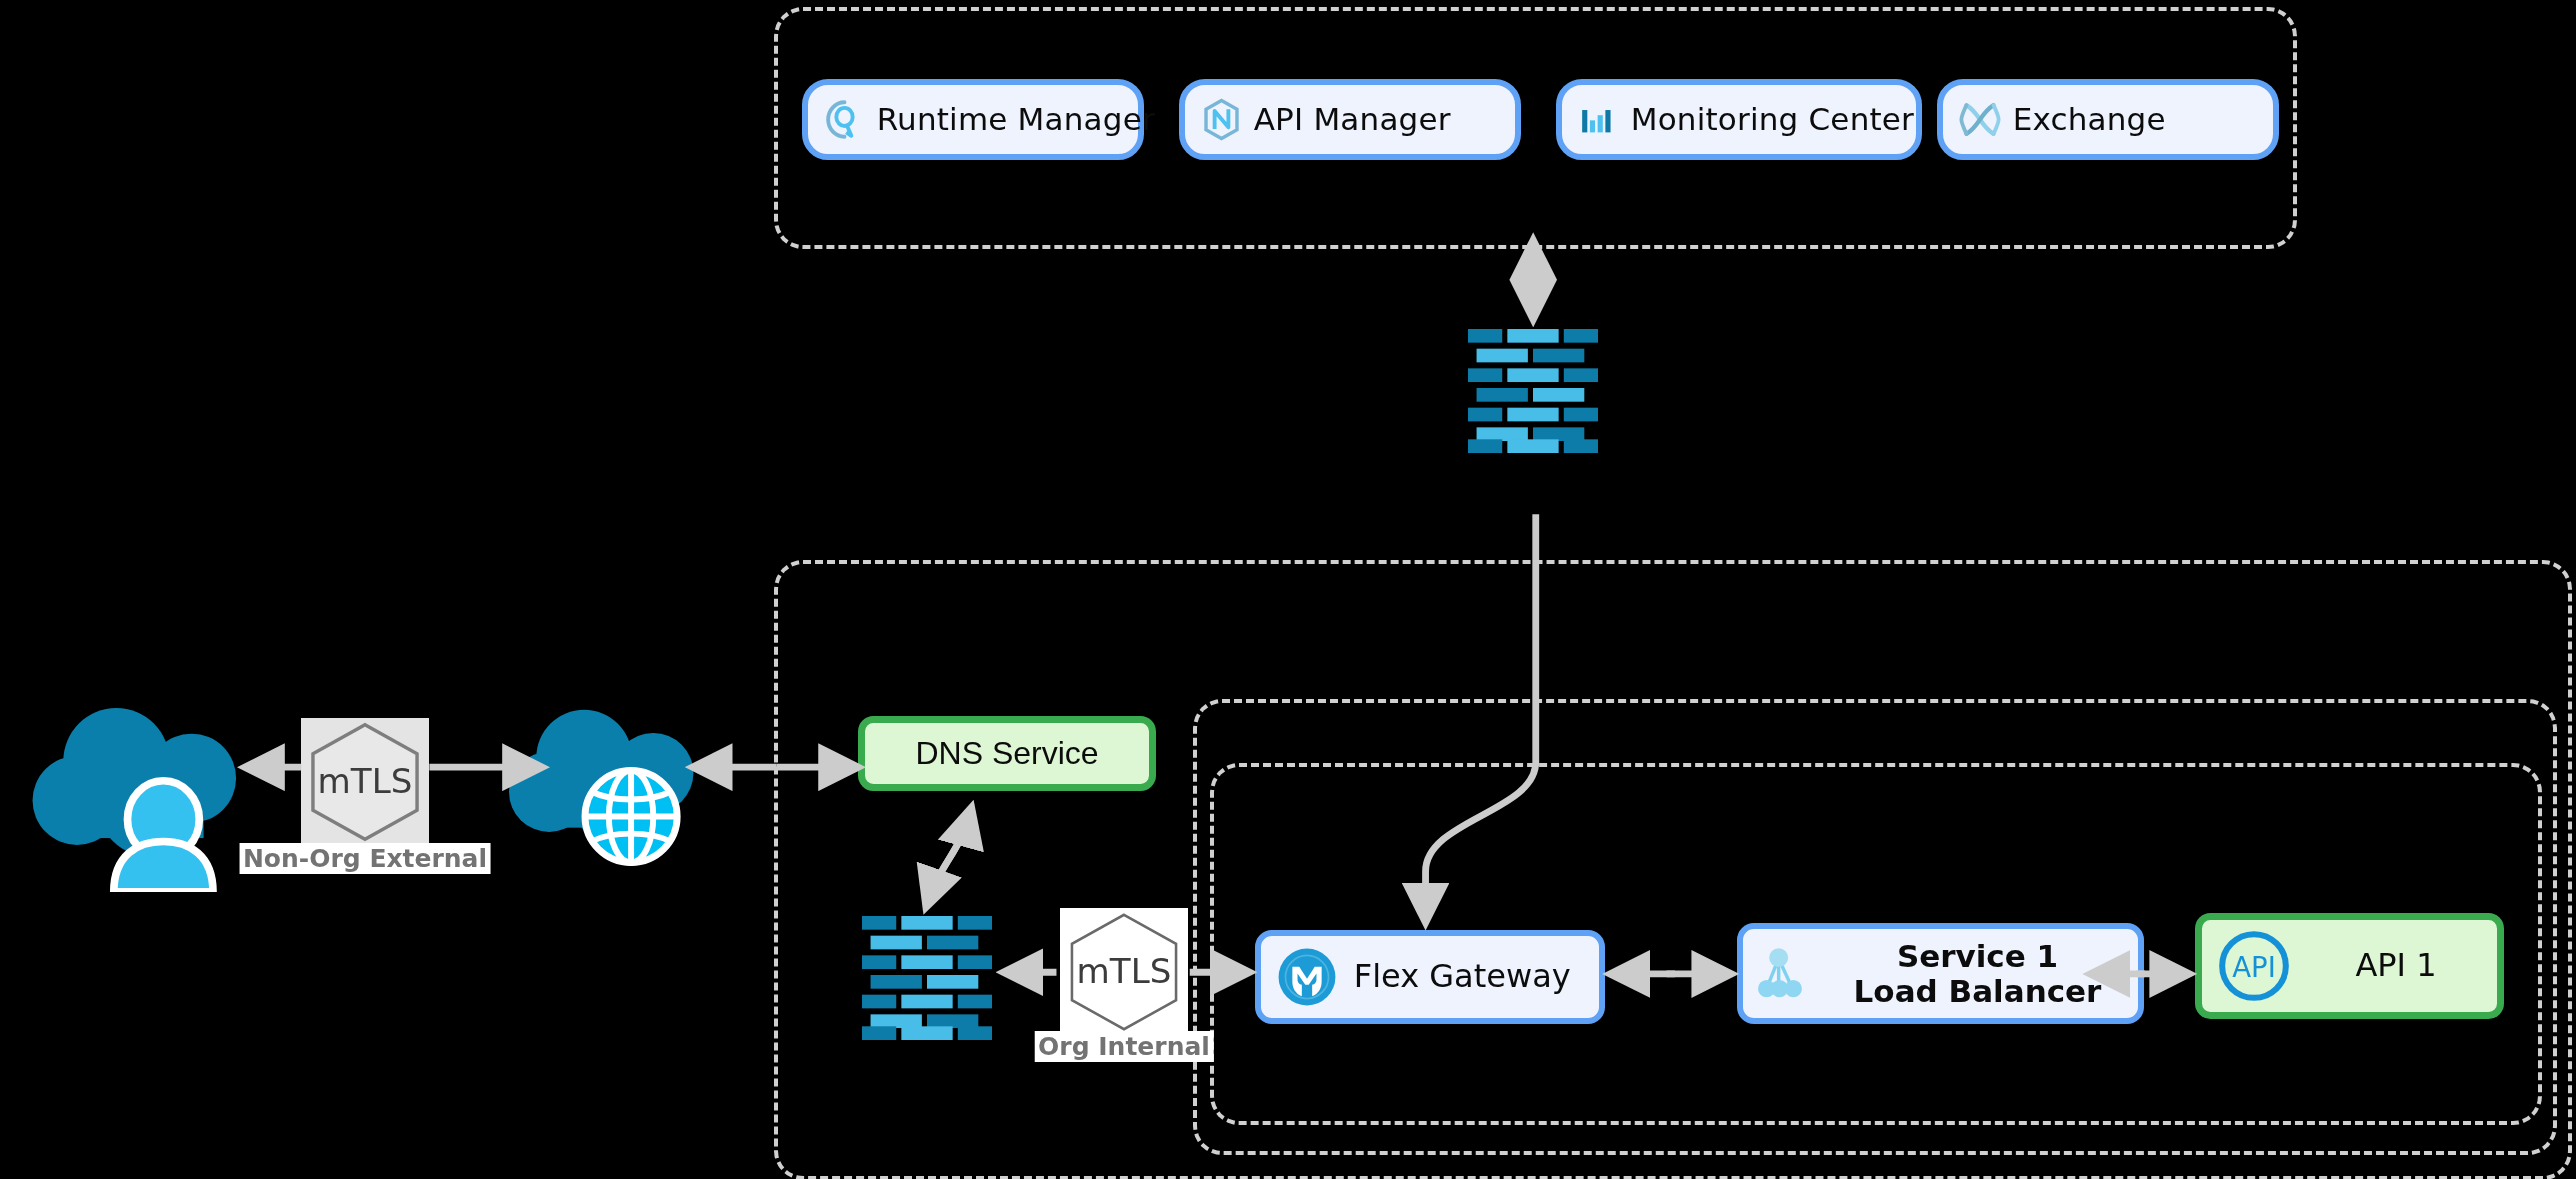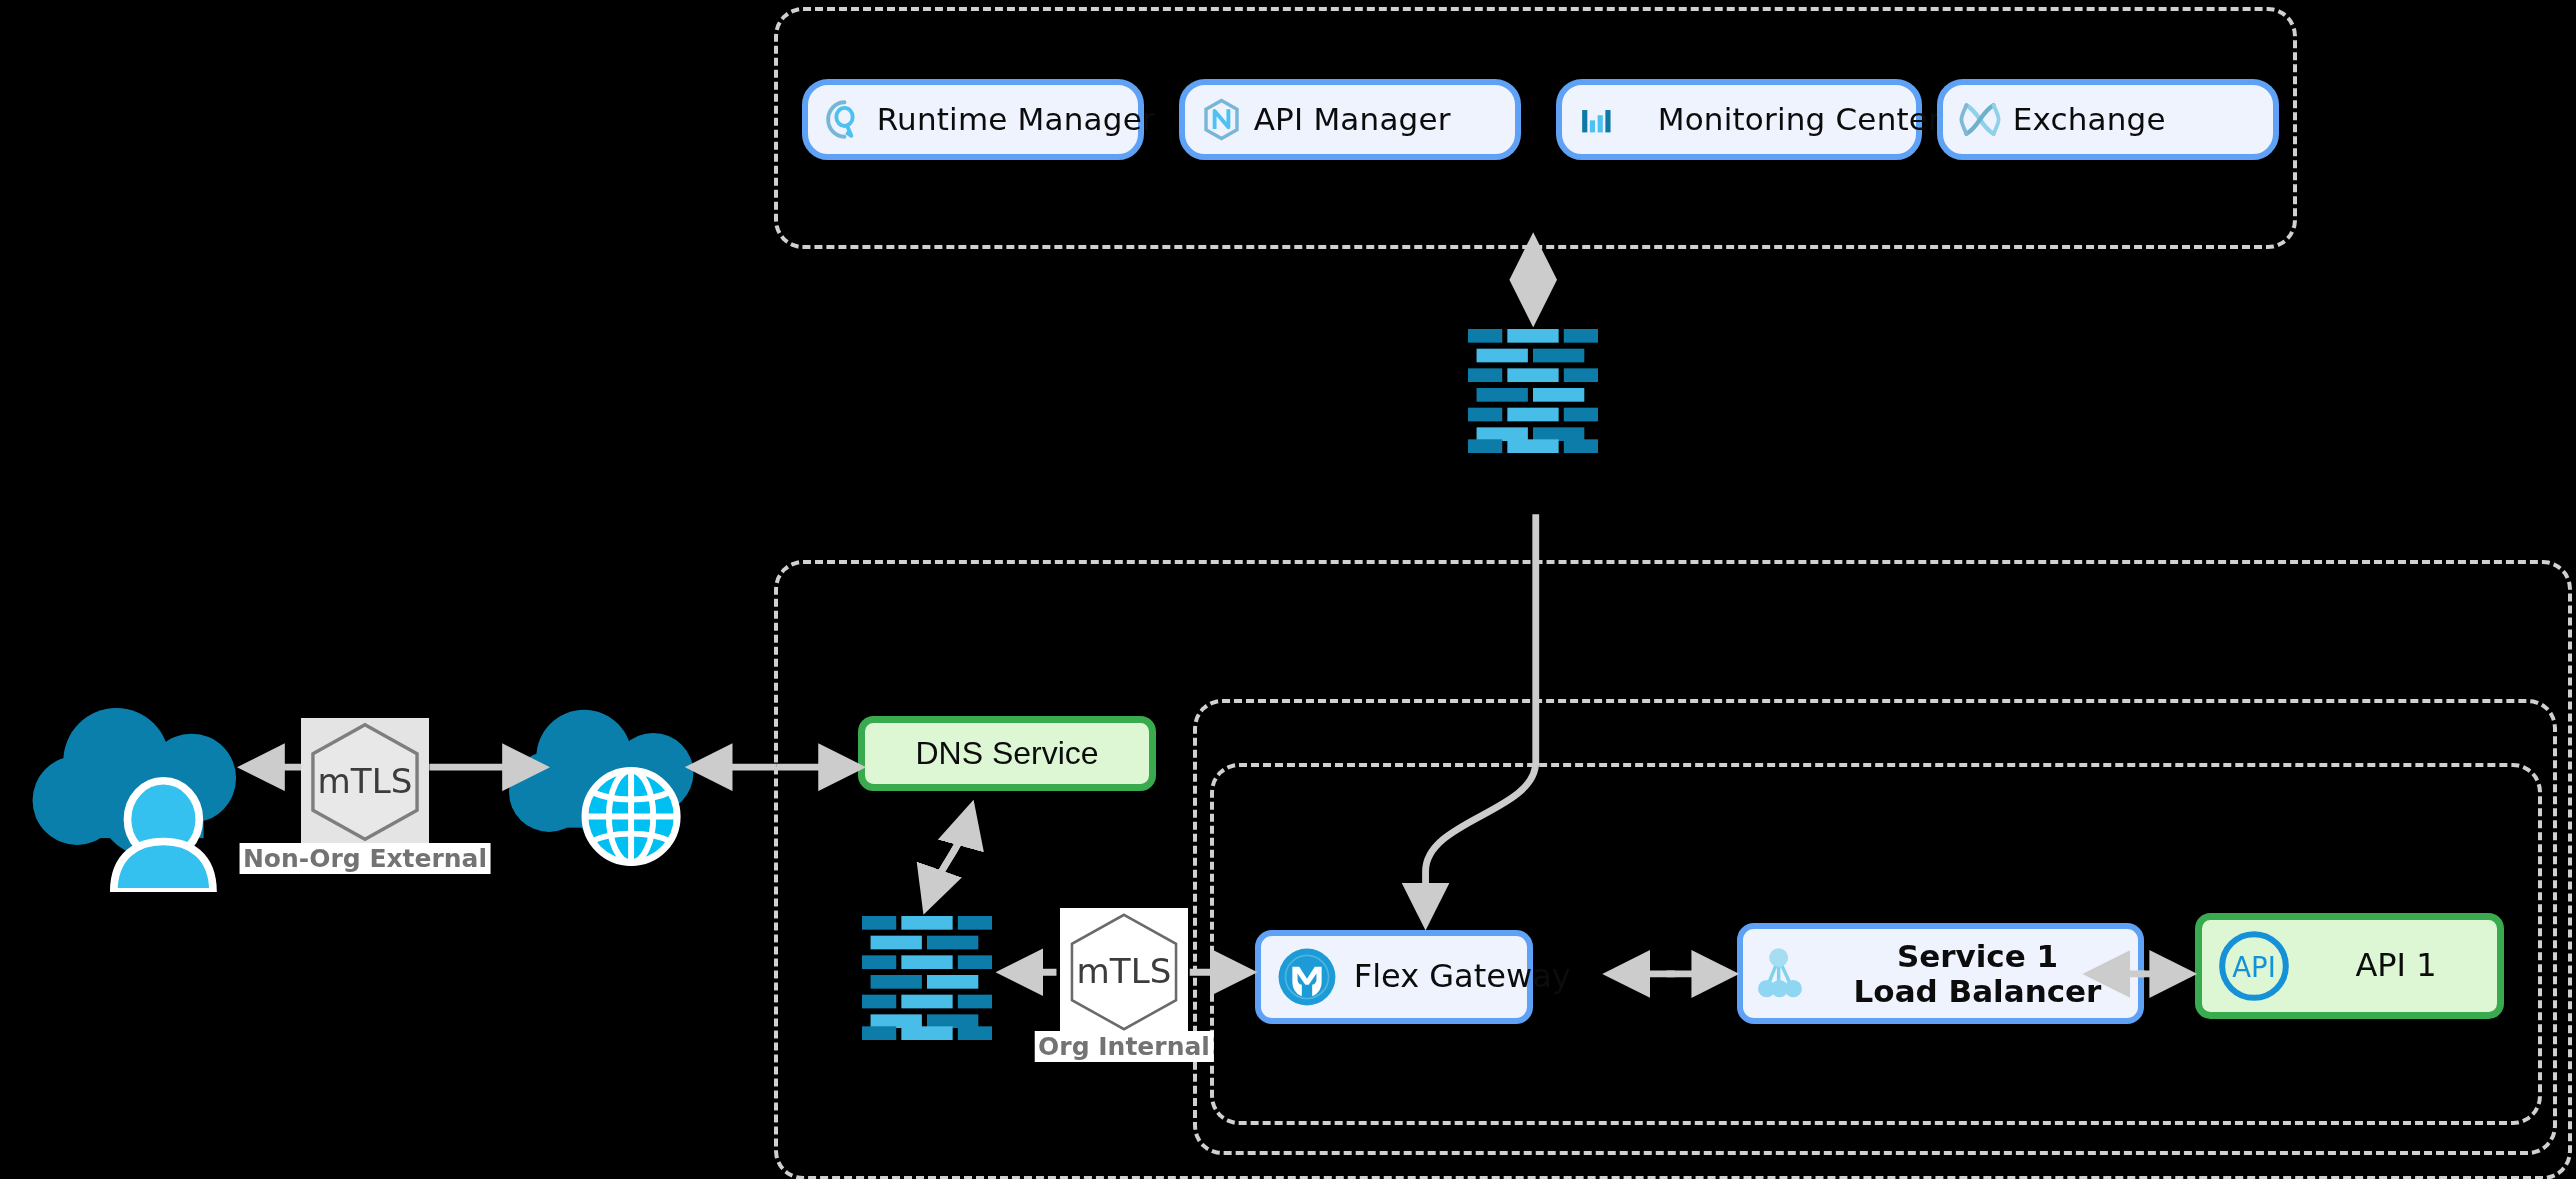--- a/index.html
+++ b/index.html
@@ -87,21 +87,21 @@
   <div class="node cp" style="left:1179px;top:79px;width:342px;">
     <span class="ico">
       <svg width="43" height="43" viewBox="0 0 50 50">
         <path d="M25 3 L43 13 L43 37 L25 47 L7 37 L7 13 Z" fill="none" stroke="#78b6d8" stroke-width="4"></path>
         <path d="M17 36 L17 15 L33 34 L33 13" fill="none" stroke="#4fc1f0" stroke-width="4.5" stroke-linejoin="round"></path>
       </svg>
     </span>
     <span class="lbl">API Manager</span>
   </div>
 
-  <div class="node cp" style="left:1556px;top:79px;width:366px;gap:27px;">
+  <div class="node cp" style="left:1556px;top:79px;width:366px;">
     <span class="ico">
       <svg width="43" height="43" viewBox="0 0 50 50">
         <rect x="6" y="14" width="6" height="26" fill="#0e79a6"></rect>
         <rect x="15" y="26" width="6" height="14" fill="#4fc1f0"></rect>
         <rect x="24" y="20" width="6" height="20" fill="#4fc1f0"></rect>
         <rect x="33" y="14" width="6" height="26" fill="#0e79a6"></rect>
       </svg>
     </span>
     <span class="lbl">Monitoring Center</span>
   </div>
@@ -225,21 +225,21 @@
         <rect x="46" y="129" width="60" height="16" fill="#47bde8"></rect>
         <rect x="112" y="129" width="40" height="16" fill="#0d7ca8"></rect>
       </g>
     </svg>
   </div>
 
   <div class="node green" style="left:858px;top:716px;width:298px;height:75px;justify-content:center;">
     <span class="lbl" style="font-size:32px;font-family:'Liberation Sans',sans-serif;">DNS Service</span>
   </div>
 
-  <div class="node" style="left:1255px;top:930px;width:278px;height:94px;">
+  <div class="node" style="left:1255px;top:930px;width:350px;height:94px;">
     <span class="ico" style="margin-right:15.4px;">
       <svg width="62" height="62" viewBox="0 0 72 72">
         <circle cx="36" cy="36" r="33" fill="#1c9bd6"></circle>
         <circle cx="36" cy="36" r="25" fill="none" stroke="#4db4e0" stroke-width="2"></circle>
         <path d="M19 24 L19 42 C19 52 27 58 30 58 L30 45 C27 45 25 42 25 39 L25 32 L34 45 L38 45 L47 32 L47 39 C47 42 45 45 42 45 L42 58 C45 58 53 52 53 42 L53 24 L45 24 L36 38 L27 24 Z" fill="#ffffff"></path>
       </svg>
     </span>
     <span class="lbl" style="font-size:32px;">Flex Gateway</span>
   </div>
 

